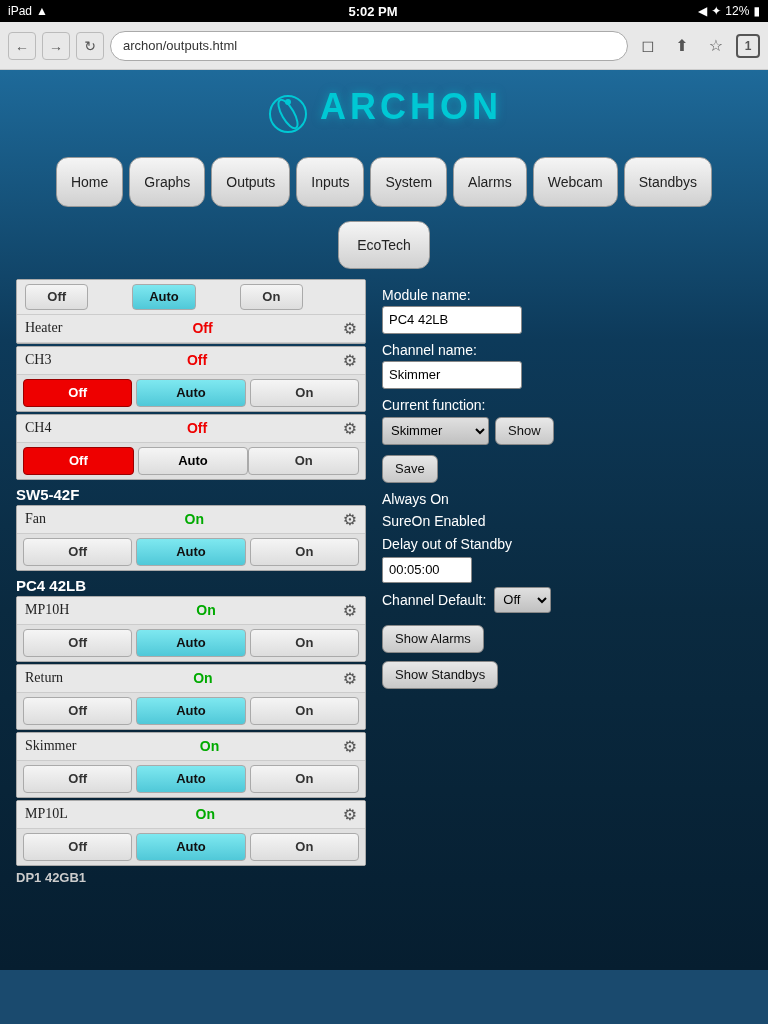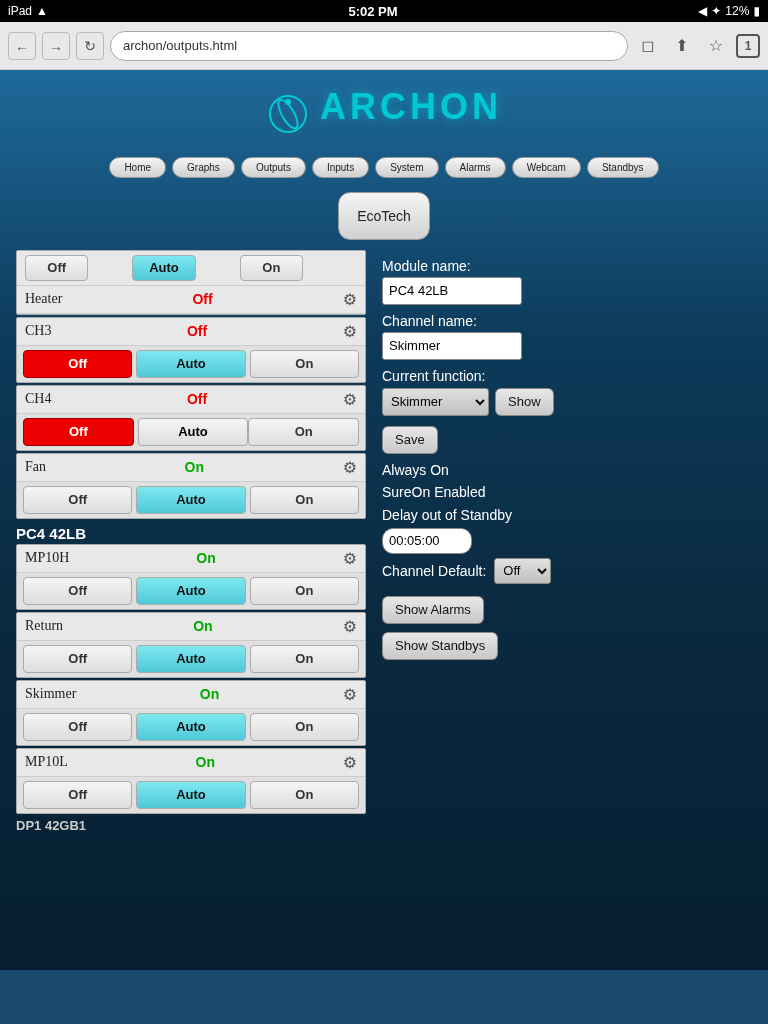--- a/index.html
+++ b/index.html
@@ -97,22 +97,22 @@
       display: flex;
       justify-content: center;
       flex-wrap: wrap;
       gap: 6px;
       padding: 8px 16px;
     }
     .nav-item {
       background: linear-gradient(180deg, #f5f5f5 0%, #d0d0d0 100%);
       border: 1px solid #999;
       border-radius: 12px;
-      padding: 4px 14px;
-      font-size: 10px;
+      padding: 16px 14px;
+      font-size: 14px;
       color: #222;
       cursor: pointer;
       text-decoration: none;
     }
 
     .nav-ecotech {
       background: linear-gradient(180deg, #f5f5f5 0%, #d0d0d0 100%);
       border: 1px solid #999;
       border-radius: 12px;
       padding: 15px 18px;
@@ -278,21 +278,21 @@
     .info-text {
       color: #fff;
       font-size: 14px;
       line-height: 1.6;
     }
 
     .time-input {
       width: 90px;
       height: 26px;
       border: 1px solid #888;
-      border-radius: 11px;
+      border-radius: 2px;
       padding: 0 6px;
       font-size: 13px;
       background: #fff;
       margin-top: 2px;
     }
 
     .default-row {
       display: flex;
       align-items: center;
       gap: 8px;
@@ -417,20 +417,21 @@
           <span class="channel-status status-off">Off</span>
           <span class="gear-icon">⚙</span>
         </div>
         <div class="channel-controls">
           <div class="ctrl-btn ctrl-off active-red" style="width:60px;">Off</div>
           <div class="ctrl-btn" style="width:70px;background:linear-gradient(180deg,#f5f5f5,#ddd);border:1px solid #aaa;border-radius:4px;height:28px;display:flex;align-items:center;justify-content:center;">Auto</div>
           <div class="ctrl-btn ctrl-on" style="width:60px;">On</div>
         </div>
       </div>
 
+      <div class="device-group-label">SW5-42F</div>
       <div class="channel-block">
         <div class="channel-name-row">
           <span class="channel-name">Fan</span>
           <span class="channel-status status-on">On</span>
           <span class="gear-icon">⚙</span>
         </div>
         <div class="channel-controls">
           <div class="ctrl-btn ctrl-off" style="width:60px;">Off</div>
           <div class="ctrl-btn ctrl-auto" style="width:70px;">Auto</div>
           <div class="ctrl-btn ctrl-on" style="width:60px;">On</div>

